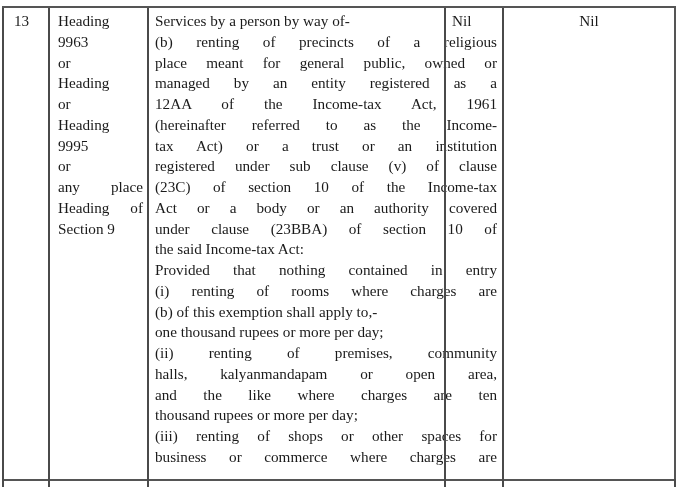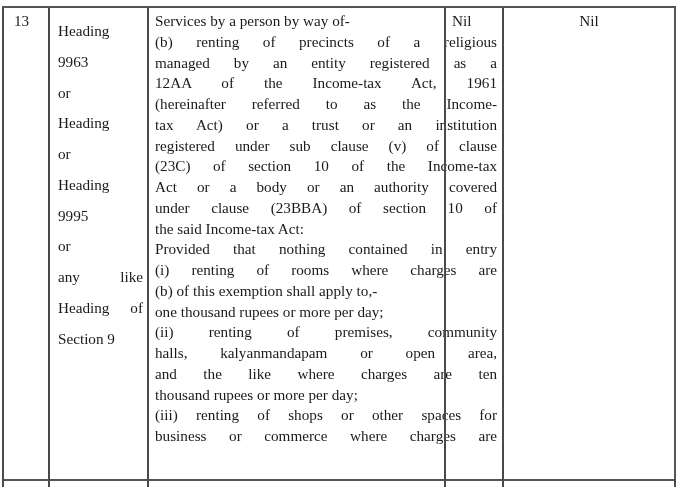--- a/index.html
+++ b/index.html
@@ -60,21 +60,20 @@
     .line.just {
       text-align: justify;
       text-align-last: justify;
       white-space: normal;
       overflow: hidden;
     }
     .heading-line {
       display: block;
       height: 20.75px;
       white-space: nowrap;
-      margin-top: 10px;
     }
     .heading-line.just {
       text-align: justify;
       text-align-last: justify;
       white-space: normal;
     }
     .ext-left {
       position: absolute;
       bottom: -8px;
       width: 2px;
@@ -95,30 +94,31 @@
   <div class="col c2">
     <div class="cell-text" id="heading-lines">
         <span class="heading-line">Heading</span>
         <span class="heading-line">9963</span>
         <span class="heading-line">or</span>
         <span class="heading-line">Heading</span>
         <span class="heading-line">or</span>
         <span class="heading-line">Heading</span>
         <span class="heading-line">9995</span>
         <span class="heading-line">or</span>
-        <span class="heading-line just">any like</span>
+        <span class="heading-line just">any place</span>
         <span class="heading-line just">Heading of</span>
         <span class="heading-line">Section 9</span>
       </div>
   </div>
 
   <div class="col c3">
     <div class="cell-text" id="desc-lines">
         <span class="line">Services by a person by way of-</span>
         <span class="line just">(b) renting of precincts of a religious</span>
+        <span class="line just">place meant for general public, owned or</span>
         <span class="line just">managed by an entity registered as a</span>
         <span class="line just">12AA of the Income-tax Act, 1961</span>
         <span class="line just">(hereinafter referred to as the Income-</span>
         <span class="line just">tax Act) or a trust or an institution</span>
         <span class="line just">registered under sub clause (v) of clause</span>
         <span class="line just">(23C) of section 10 of the Income-tax</span>
         <span class="line just">Act or a body or an authority covered</span>
         <span class="line just">under clause (23BBA) of section 10 of</span>
         <span class="line">the said Income-tax Act:</span>
         <span class="line just">Provided that nothing contained in entry</span>

